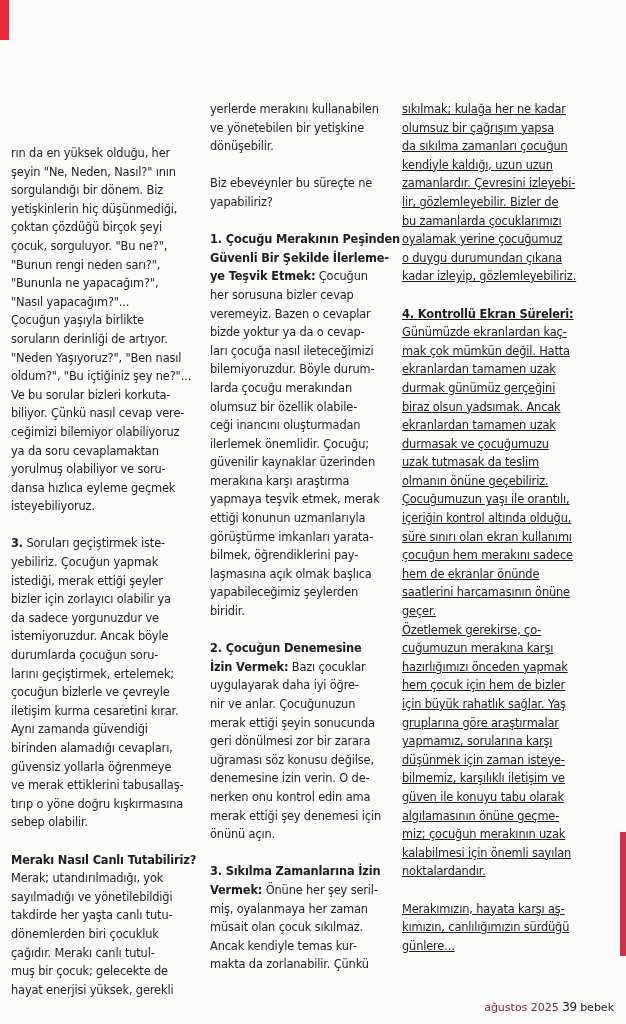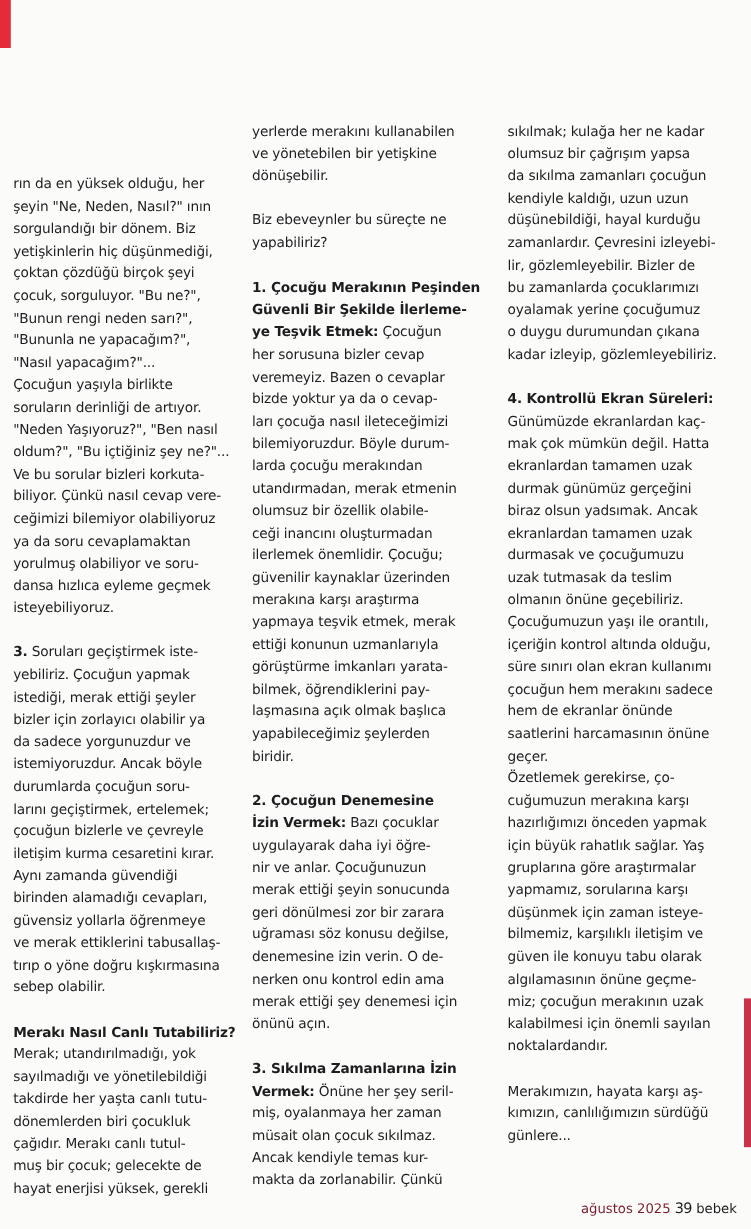--- a/index.html
+++ b/index.html
@@ -17,21 +17,21 @@
   .red-tab-right {
     position: absolute; right: 0; top: 832px; width: 6px; height: 124px;
     background: #c8324a;
   }
   .col {
     position: absolute; top: 100px;
     font-size: 11.4px; line-height: 18.6px; letter-spacing: -0.15px;
   }
   .col1 { left: 11px; width: 196px; margin-top: 44px; }
   .col2 { left: 210px; width: 190px; }
-  .col3 { left: 423px; width: 200px; }
+  .col3 { left: 402px; width: 200px; text-decoration: underline; }
   .line { white-space: nowrap; display: block; height: 18.6px; }
   .gap { display: block; height: 18.6px; }
   .b { font-weight: bold; }
   .footer {
     position: absolute; right: 12px; top: 1000px;
     font-size: 11px; white-space: nowrap;
   }
   .footer .month { color: #7b1c2c; }
   .footer .page { font-size: 12px; color: #1d1d1f; letter-spacing: -0.5px; }
   .footer .mag { color: #1d1d1f; text-align: right; }
@@ -100,21 +100,20 @@
     <span class="gap"></span>
     <span class="line b">1. Çocuğu Merakının Peşinden</span>
     <span class="line b">Güvenli Bir Şekilde İlerleme-</span>
     <span class="line"><span class="b">ye Teşvik Etmek:</span><span> Çocuğun</span></span>
     <span class="line">her sorusuna bizler cevap</span>
     <span class="line">veremeyiz. Bazen o cevaplar</span>
     <span class="line">bizde yoktur ya da o cevap-</span>
     <span class="line">ları çocuğa nasıl ileteceğimizi</span>
     <span class="line">bilemiyoruzdur. Böyle durum-</span>
     <span class="line">larda çocuğu merakından</span>
-    <span class="line">utandırmadan, merak etmenin</span>
     <span class="line">olumsuz bir özellik olabile-</span>
     <span class="line">ceği inancını oluşturmadan</span>
     <span class="line">ilerlemek önemlidir. Çocuğu;</span>
     <span class="line">güvenilir kaynaklar üzerinden</span>
     <span class="line">merakına karşı araştırma</span>
     <span class="line">yapmaya teşvik etmek, merak</span>
     <span class="line">ettiği konunun uzmanlarıyla</span>
     <span class="line">görüştürme imkanları yarata-</span>
     <span class="line">bilmek, öğrendiklerini pay-</span>
     <span class="line">laşmasına açık olmak başlıca</span>
@@ -138,21 +137,20 @@
     <span class="line">miş, oyalanmaya her zaman</span>
     <span class="line">müsait olan çocuk sıkılmaz.</span>
     <span class="line">Ancak kendiyle temas kur-</span>
     <span class="line">makta da zorlanabilir. Çünkü</span>
   </div>
 <div class="col col3" id="col2">
     <span class="line">sıkılmak; kulağa her ne kadar</span>
     <span class="line">olumsuz bir çağrışım yapsa</span>
     <span class="line">da sıkılma zamanları çocuğun</span>
     <span class="line">kendiyle kaldığı, uzun uzun</span>
-    <span class="line">düşünebildiği, hayal kurduğu</span>
     <span class="line">zamanlardır. Çevresini izleyebi-</span>
     <span class="line">lir, gözlemleyebilir. Bizler de</span>
     <span class="line">bu zamanlarda çocuklarımızı</span>
     <span class="line">oyalamak yerine çocuğumuz</span>
     <span class="line">o duygu durumundan çıkana</span>
     <span class="line">kadar izleyip, gözlemleyebiliriz.</span>
     <span class="gap"></span>
     <span class="line b">4. Kontrollü Ekran Süreleri:</span>
     <span class="line">Günümüzde ekranlardan kaç-</span>
     <span class="line">mak çok mümkün değil. Hatta</span>
@@ -166,20 +164,21 @@
     <span class="line">Çocuğumuzun yaşı ile orantılı,</span>
     <span class="line">içeriğin kontrol altında olduğu,</span>
     <span class="line">süre sınırı olan ekran kullanımı</span>
     <span class="line">çocuğun hem merakını sadece</span>
     <span class="line">hem de ekranlar önünde</span>
     <span class="line">saatlerini harcamasının önüne</span>
     <span class="line">geçer.</span>
     <span class="line">Özetlemek gerekirse, ço-</span>
     <span class="line">cuğumuzun merakına karşı</span>
     <span class="line">hazırlığımızı önceden yapmak</span>
+    <span class="line">hem çocuk için hem de bizler</span>
     <span class="line">için büyük rahatlık sağlar. Yaş</span>
     <span class="line">gruplarına göre araştırmalar</span>
     <span class="line">yapmamız, sorularına karşı</span>
     <span class="line">düşünmek için zaman isteye-</span>
     <span class="line">bilmemiz, karşılıklı iletişim ve</span>
     <span class="line">güven ile konuyu tabu olarak</span>
     <span class="line">algılamasının önüne geçme-</span>
     <span class="line">miz; çocuğun merakının uzak</span>
     <span class="line">kalabilmesi için önemli sayılan</span>
     <span class="line">noktalardandır.</span>

